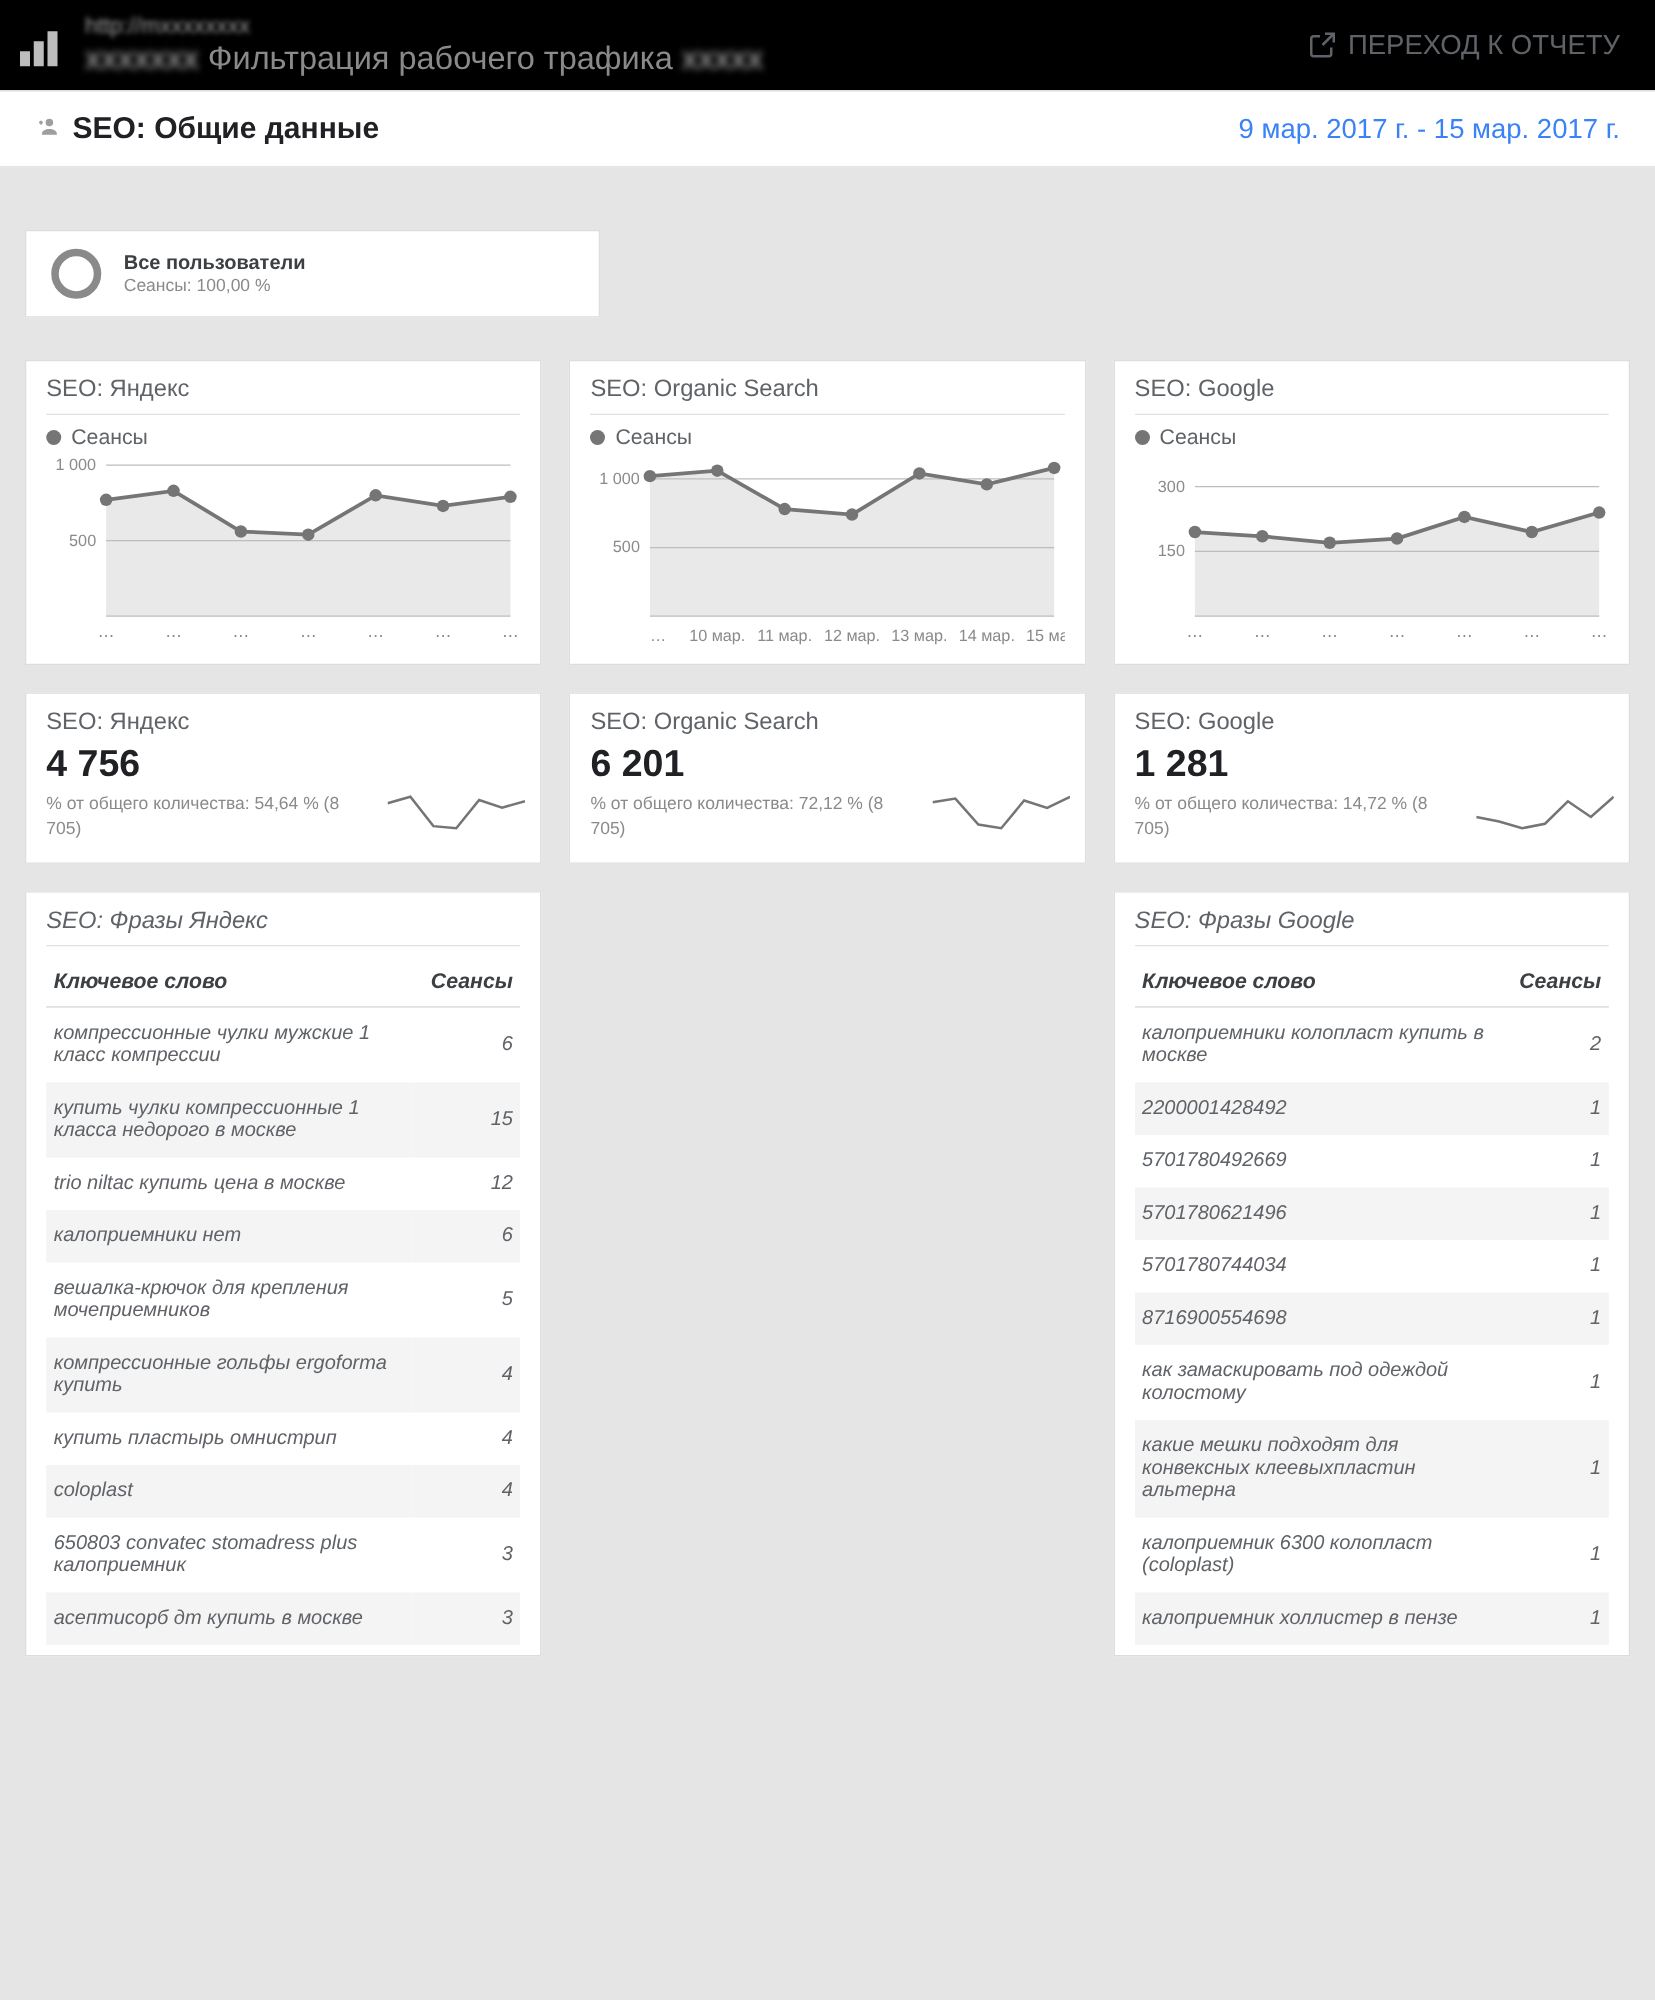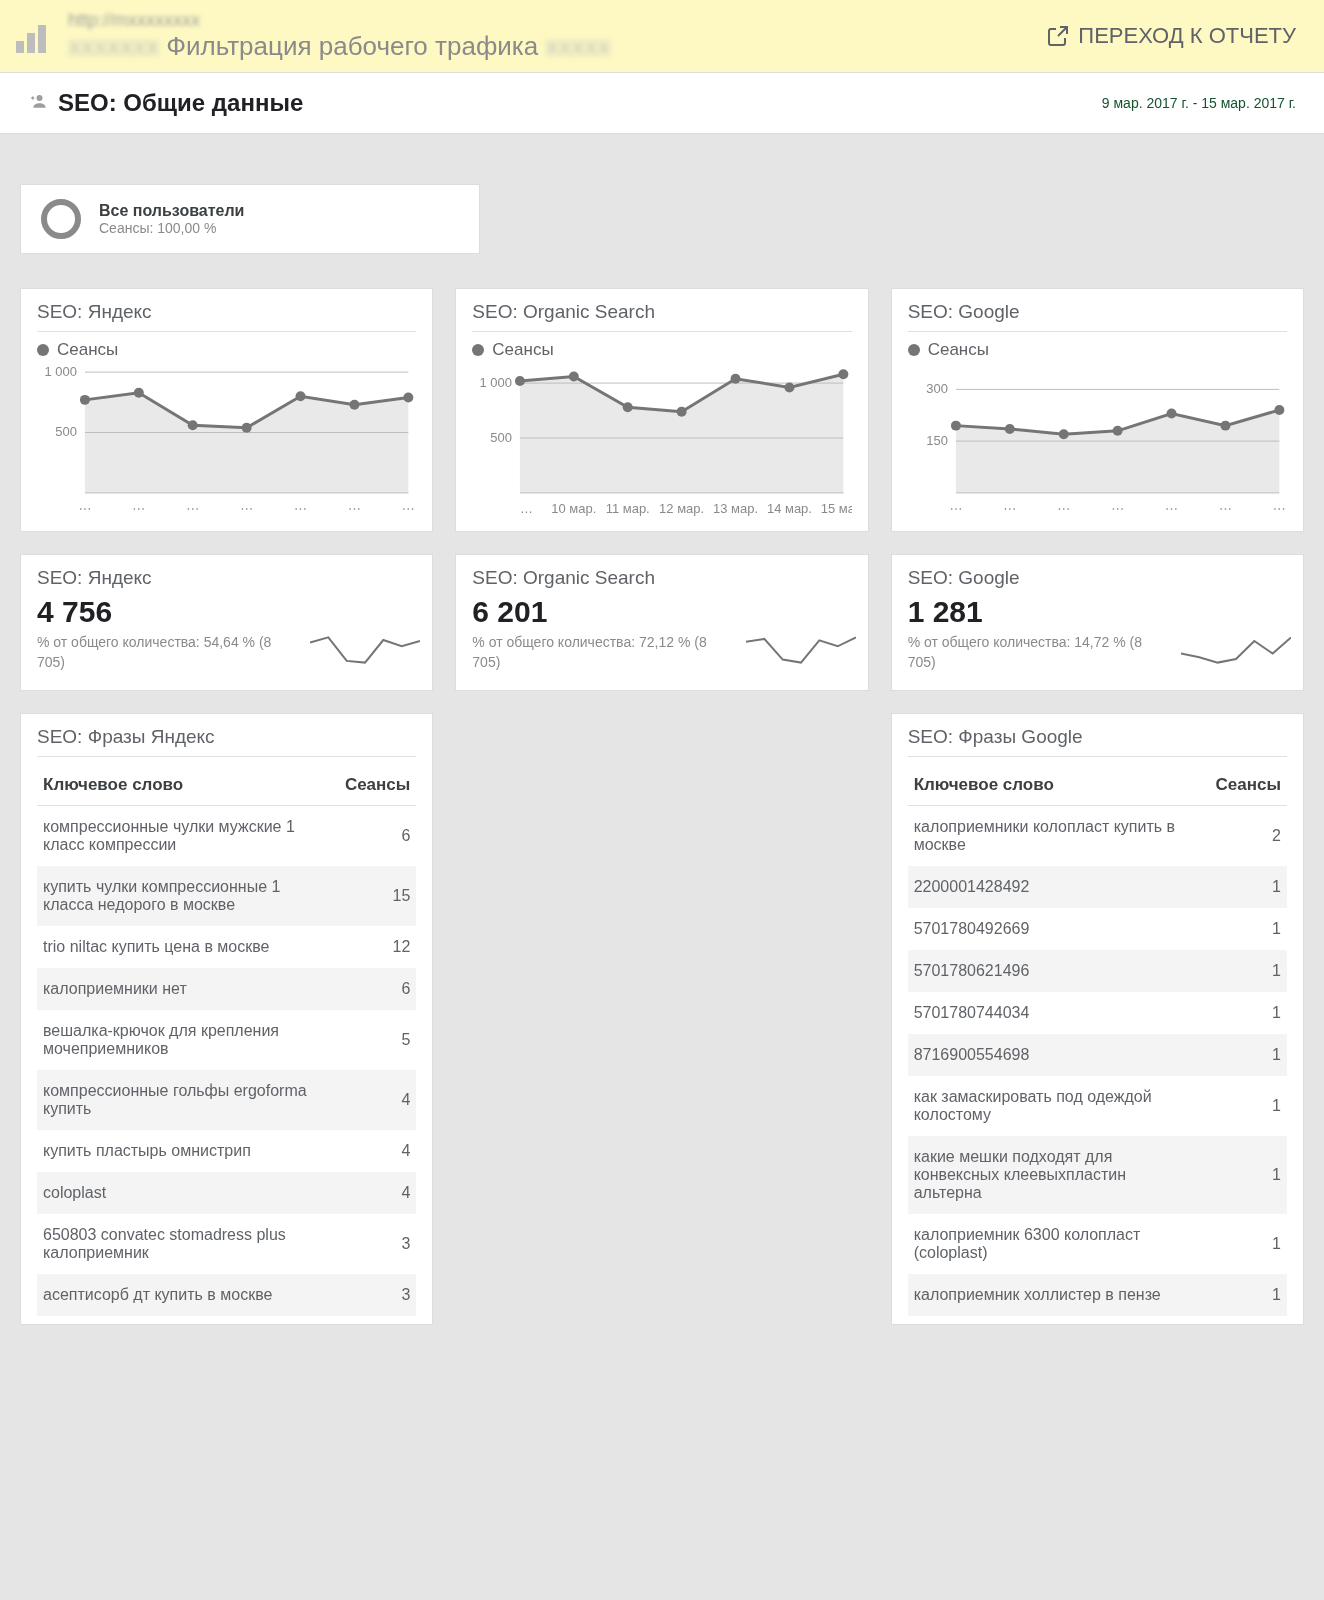--- a/index.html
+++ b/index.html
@@ -4,21 +4,21 @@
 <style>
   * { box-sizing: border-box; }
   body {
     margin: 0;
     font-family: Arial, Helvetica, sans-serif;
     background: #e5e5e5;
     color: #3c4043;
     width: 1324px;
   }
   .header {
-    background: #fef9c3;
+    background: #000000;
     border-bottom: 1px solid #ddd;
     display: flex;
     align-items: center;
     padding: 10px 28px 10px 16px;
   }
   .ga-logo {
     width: 34px; height: 34px; margin-right: 18px;
     display: flex; align-items: flex-end; gap: 3px;
   }
   .ga-logo span {
@@ -35,21 +35,21 @@
     font-size: 22px; color:#5f6368; display:flex; align-items:center; gap:8px;
     cursor:pointer;
   }
   .goto-report svg { width:24px; height:24px; stroke:#5f6368; }
   .titlebar {
     background:#fff; display:flex; align-items:center; padding:16px 28px;
     border-bottom:1px solid #ddd;
   }
   .titlebar .icon { color:#9e9e9e; font-size:18px; margin-right:10px; }
   .titlebar h1 { font-size:24px; font-weight:bold; margin:0; flex:1; color:#202124; }
-  .date-range { font-size:14px; color:#14532d; }
+  .date-range { font-size:22px; color:#3b82f6; }
   .content { padding: 50px 20px 30px 20px; }
   .segment-card {
     background:#fff; width: 460px; padding:14px 20px;
     display:flex; align-items:center; border:1px solid #ddd;
     margin-bottom: 34px;
   }
   .segment-card .ring {
     width:40px; height:40px; border:6px solid #8a8a8a; border-radius:50%;
     margin-right:18px;
   }
@@ -81,21 +81,21 @@
   .spark svg{width:100%;height:100%}
   .table-card { background:#fff; border:1px solid #ddd; padding:12px 16px 8px 16px; }
   .tbl { width:100%; border-collapse:collapse; margin-top:6px; }
   .tbl th { text-align:left; font-size:17px; font-weight:bold; padding:10px 6px; border-bottom:1px solid #e0e0e0;}
   .tbl th:last-child, .tbl td:last-child { text-align:right; }
   .tbl td { font-size:16px; padding:12px 6px; color:#5f6368; vertical-align:middle;}
   .tbl tr.row td { border-bottom:none; }
   .tbl tr.row:nth-child(even) td { background:#f4f4f4; }
   .kw { max-width:260px; word-break:break-word; }
   .grid-summary { display:grid; grid-template-columns: repeat(3,1fr); gap:22px; margin-top:22px;}
-  .grid-tables { display:grid; grid-template-columns: repeat(3,1fr); gap:22px; margin-top:22px;}
+  .grid-tables { display:grid; grid-template-columns: repeat(3,1fr); gap:22px; margin-top:22px;font-style:italic;}
   .empty-col {}
 </style>
 </head>
 <body>
 
 <div class="header">
   <div class="ga-logo">
     <span></span>
       <span></span>
       <span></span>

